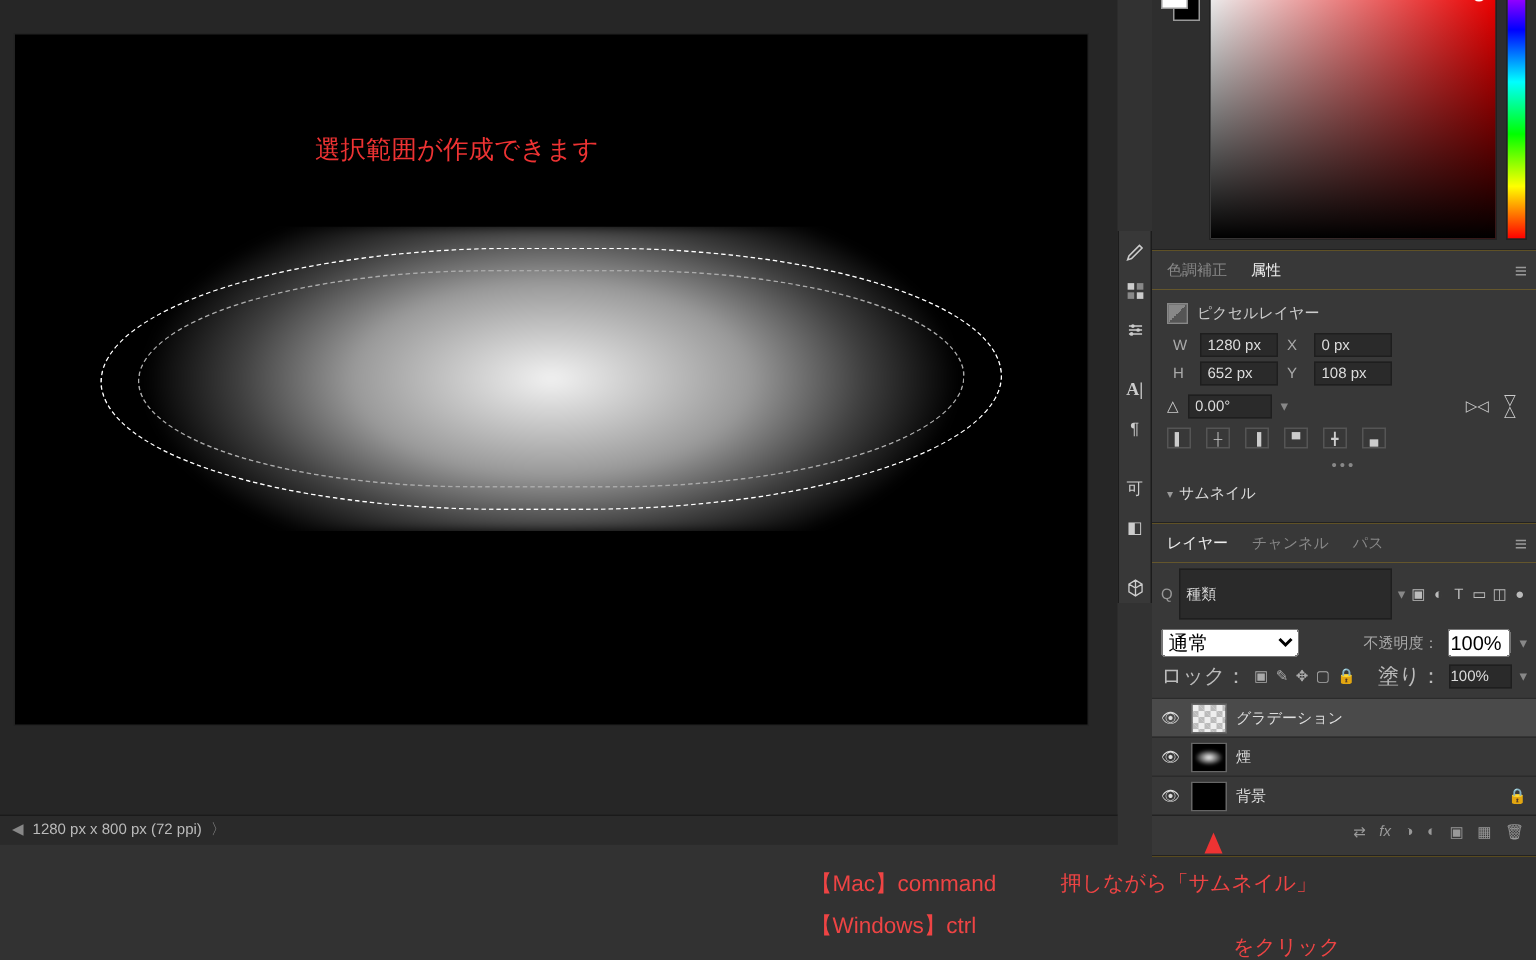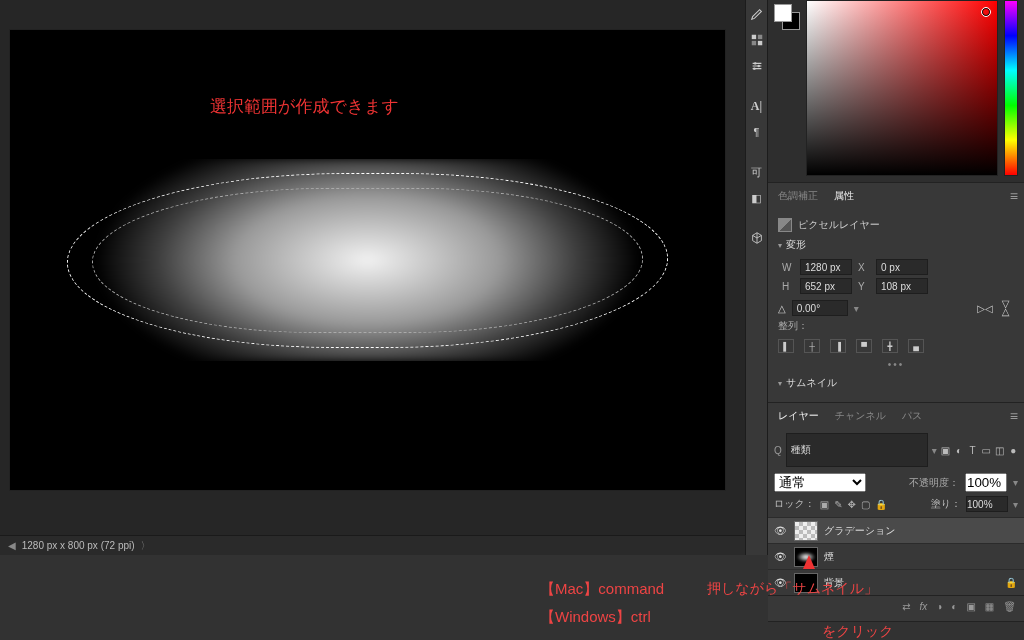--- a/index.html
+++ b/index.html
@@ -1,19 +1,19 @@
 <!DOCTYPE html>
 <html><head>
 <meta charset="utf-8">
 <style>
   * { margin: 0; padding: 0; box-sizing: border-box; font-family: "Hiragino Kaku Gothic Pro", Meiryo, sans-serif; }
   body { background: #323232; color: #ccc; font-size: 11px; overflow: hidden; width: 1024px; height: 640px; position: relative; }
 
   
-  .app { display: flex; height: 555px; }
+  .app { display: flex; height: 555px; align-items: center; }
   .canvas-area { flex: 1; background: #262626; position: relative; display: flex; flex-direction: column; }
   .canvas-holder { flex: 1; display: flex; align-items: center; justify-content: center; padding: 30px 20px 80px 10px; }
   .canvas { width: 715px; height: 460px; background: #000; position: relative; overflow: hidden; box-shadow: 0 0 0 1px #222; }
   .smoke {
     position: absolute; left: 6%; top: 28%; width: 88%; height: 44%;
     background:
       radial-gradient(ellipse 60% 90% at 50% 50%, rgba(255,255,255,.95), rgba(255,255,255,.6) 35%, rgba(255,255,255,.25) 55%, rgba(0,0,0,0) 72%);
     filter: blur(4px) contrast(1.4);
     -webkit-mask-image:
       radial-gradient(circle at 10% 30%, #000 0 8%, transparent 14%),
@@ -93,21 +93,21 @@
   .layers-body { background: #383838; padding: 0 0 4px 0; }
   .layers-ctrl { display:flex; align-items:center; gap:4px; padding:4px 6px; }
   .layers-ctrl select, .layers-ctrl input { background:#2a2a2a; border:1px solid #1e1e1e; color:#ddd; height:17px; font-size:10px; }
   .layers-ctrl .search { flex:1; padding:16px 4px; }
   .layers-ctrl .iconbtn { width:15px; height:15px; display:flex; align-items:center; justify-content:center; color:#bbb; cursor:pointer; font-size:10px; }
   .layers-row2 { display:flex; align-items:center; gap:6px; padding:2px 6px; }
   .layers-row2 select { flex:0 0 92px; }
   .layers-row2 .sp { flex:1; }
   .layers-row2 .lbl { color:#aaa;margin-left:27px; }
   .layers-row3 { display:flex; align-items:center; gap:5px; padding:2px 6px 5px 6px; color:#aaa; }
-  .layers-row3 .mini { font-size:10px; color:#bbb; }
+  .layers-row3 .mini { font-size:14px; color:#bbb; }
 
   .layer-item { display:flex; align-items:center; height:26px; padding:0 6px; gap:6px; border-top:1px solid #2b2b2b; }
   .layer-item.sel { background:#4a4a4a; }
   .layer-item .eye { width:14px; color:#ddd; cursor:pointer; }
   .layer-item .thumb { width:24px; height:20px; background:#fff; border:1px solid #666; position:relative; }
   .layer-item .thumb.checker { background:
       linear-gradient(45deg,#bbb 25%,transparent 25%,transparent 75%,#bbb 75%),
       linear-gradient(45deg,#bbb 25%,#eee 25%,#eee 75%,#bbb 75%);
     background-size:8px 8px; background-position:0 0,4px 4px; }
   .layer-item .thumb.smokeT { background:#000; }
@@ -193,23 +193,20 @@
       <div class="panel-hdr">
         <span class="tab">色調補正</span>
         <span class="tab active">属性</span>
         <span class="menu">≡</span>
       </div>
       <div class="prop-body">
         <div class="prop-row">
           <span style="width:14px;height:14px;border:1px solid #888;display:inline-block;background:linear-gradient(135deg,#888 50%,#555 50%)"></span>
           <span>ピクセルレイヤー</span>
         </div>
-        <div class="section-title">
-            <span>変形</span>
-          </div>
         <div style="display:flex; align-items:center; gap:4px;">
           <div class="link"></div>
           <div style="flex:1">
             <div class="prop-row">
               <span class="lbl">W</span>
               <input value="1280 px" style="">
               <span class="lbl">X</span>
               <input value="0 px" style="">
             </div>
             <div class="prop-row">
@@ -222,21 +219,20 @@
         </div>
         <div class="prop-row">
           <span>△</span>
           <input style="width: 56px;" value="0.00°">
           <span style="color:#888">▾</span>
           <span style="flex:1"></span>
           <span>▷◁</span>
           <span style="transform:rotate(90deg);display:inline-block">▷◁</span>
         </div>
 
-        <div style="color:#aaa; margin:2px 0 4px 0">整列：</div>
         <div class="align-row">
           <span>▌</span>
           <span>┼</span>
           <span>▐</span>
           <span>▀</span>
           <span>╋</span>
           <span>▄</span>
         </div>
         <div class="dots">•••</div>
 

